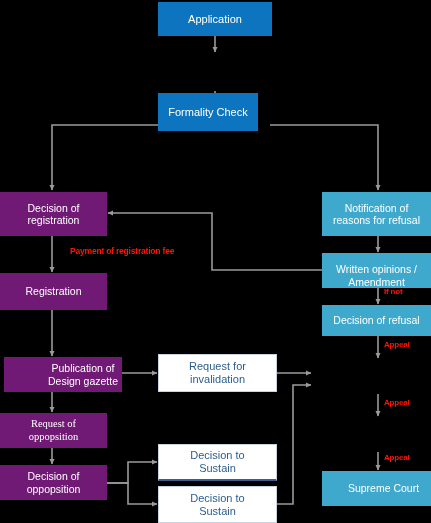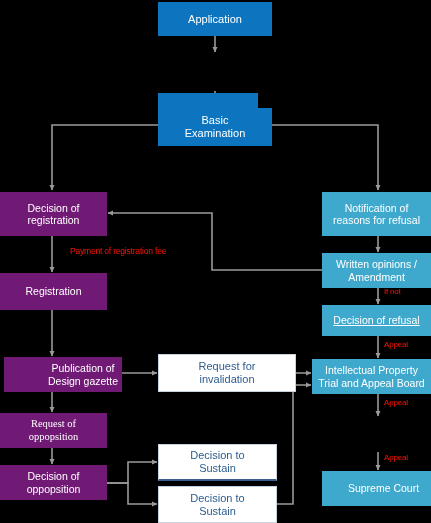--- a/index.html
+++ b/index.html
@@ -8,21 +8,21 @@
   #stage{position:relative;width:431px;height:523px;background:#000000;}
 
   .node{position:absolute;display:flex;align-items:center;justify-content:center;
         text-align:center;line-height:1.18;box-sizing:border-box;}
   .n-blue{background:#0d75c0;color:#ffffff;font-size:11px;}
   .n-gray{background:#701a75;color:#ffffff;font-size:10.5px;}
   .n-teal{background:#3fa9cd;color:#ffffff;font-size:10.5px;}
   .n-white{background:#ffffff;color:#2c5d8f;font-size:11px;border:1px solid #c9d3de;}
   .n-white.top-hair{border-bottom:2px solid #3a5f8f;}
 
-  .lbl{position:absolute;color:#fb1605;font-size:8px;font-weight:normal;
+  .lbl{position:absolute;color:#fb1605;font-size:8px;font-weight:bold;
        white-space:nowrap;letter-spacing:-0.2px;}
   .lbl-fee{font-size:8.5px;}
 
   svg.wires{position:absolute;left:0;top:0;width:431px;height:523px;
             pointer-events:none;}
   .w{stroke:#9a9a9a;stroke-width:1.6;fill:none;}
   .wh{fill:#9a9a9a;}
 </style>
 </head>
 <body>
@@ -75,24 +75,20 @@
   </svg>
 
   <div class="node n-blue" style="left:158px;top:2px;width:114px;height:34px;">
     <span style="white-space:pre-line;">Application</span>
   </div>
 
   <div class="node n-blue" style="left:158px;top:53px;width:100px;height:38px;margin-top:40px;">
     <span style="white-space:pre-line;">Formality Check</span>
   </div>
 
-  <div class="node n-blue" style="left:158px;top:108px;width:114px;height:38px;">
-    <span style="white-space:pre-line;">Basic
-Examination</span>
-  </div>
 
   <div class="node n-gray" style="left:0px;top:192px;width:107px;height:44px;">
     <span style="white-space:pre-line;">Decision of
 registration</span>
   </div>
 
   <div class="node n-gray" style="left:0px;top:273px;width:107px;height:37px;">
     <span style="white-space:pre-line;">Registration</span>
   </div>
 
@@ -104,53 +100,49 @@
   <div class="node n-gray" style="left:0px;top:413px;width:107px;height:35px;font-family:Liberation Serif, serif;">
     <span style="white-space:pre-line;">Request of
 oppopsition</span>
   </div>
 
   <div class="node n-gray" style="left:0px;top:465px;width:107px;height:35px;">
     <span style="white-space:pre-line;">Decision of
 oppopsition</span>
   </div>
 
-  <div class="node n-white" style="left:158px;top:354px;width:138px;height:38px;">
+  <div class="node n-white" style="left:158px;top:354px;width:119px;height:38px;">
     <span style="white-space:pre-line;">Request for
 invalidation</span>
   </div>
 
   <div class="node n-white top-hair" style="left:158px;top:444px;width:119px;height:37px;">
     <span style="white-space:pre-line;">Decision to
 Sustain</span>
   </div>
 
   <div class="node n-white" style="left:158px;top:486px;width:119px;height:37px;">
     <span style="white-space:pre-line;">Decision to
 Sustain</span>
   </div>
 
   <div class="node n-teal" style="left:322px;top:192px;width:109px;height:44px;">
     <span style="white-space:pre-line;">Notification of
 reasons for refusal</span>
   </div>
 
-  <div class="node n-teal" style="left:322px;top:253px;width:109px;height:35px;">
+  <div class="node n-teal" style="left:322px;top:253px;width:109px;height:35px;align-items:flex-end;">
     <span style="white-space:pre-line;">Written opinions /
 Amendment</span>
   </div>
 
-  <div class="node n-teal" style="left:322px;top:305px;width:109px;height:31px;text-decoration:underline;">
+  <div class="node n-teal" style="left:322px;top:305px;width:109px;height:31px;">
     <span style="white-space:pre-line;">Decision of refusal</span>
   </div>
 
-  <div class="node n-teal" style="left:312px;top:359px;width:119px;height:35px;">
-    <span style="white-space:pre-line;">Intellectual Property
-Trial and Appeal Board</span>
-  </div>
 
 
   <div class="node n-teal" style="left:322px;top:471px;width:123px;height:35px;">
     <span style="white-space:pre-line;">Supreme Court</span>
   </div>
 
   <div class="lbl lbl-fee" style="left:70px;top:246px;">Payment of registration fee</div>
 
   <div class="lbl" style="left:384px;top:287px;">If not</div>
 

